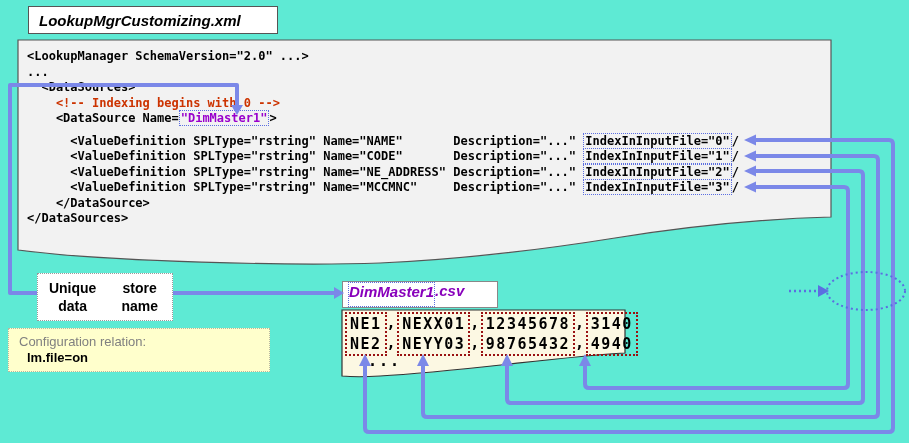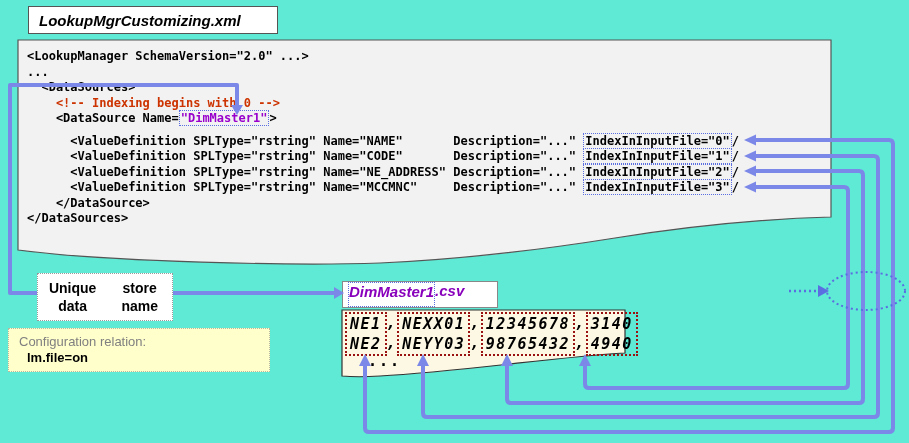--- a/index.html
+++ b/index.html
@@ -40,21 +40,21 @@
 
   .csv-title-box{position:absolute;left:342px;top:281px;width:156px;height:27px;z-index:1;
     background:#fff;border:1px solid #888;display:flex;
     padding-left:5px;box-sizing:border-box;
     font:italic bold 15px "Liberation Sans",sans-serif;color:#8800bb;}
   .csv-title-box .dotted-blue{padding:0;}
 
   .csv-table{position:absolute;left:345px;top:312px;z-index:1;border-collapse:collapse;
     font:bold 15px "DejaVu Sans Mono","Liberation Mono",monospace;letter-spacing:1.5px;
     color:#000;}
-  .csv-table td{padding:0;line-height:20px;vertical-align:top;white-space:pre;font-style:italic;}
+  .csv-table td{padding:0;line-height:20px;vertical-align:top;white-space:pre;}
   .csv-table td.field{border:2px dotted #991111;padding:0 3px;}
   .csv-ellipsis{position:absolute;left:368px;top:352px;z-index:1;
     font:bold 15px "DejaVu Sans Mono",monospace;letter-spacing:2px;}
 </style>
 </head>
 <body>
 
 <div id="stage">
 
   <svg id="shapes" class="layer">

